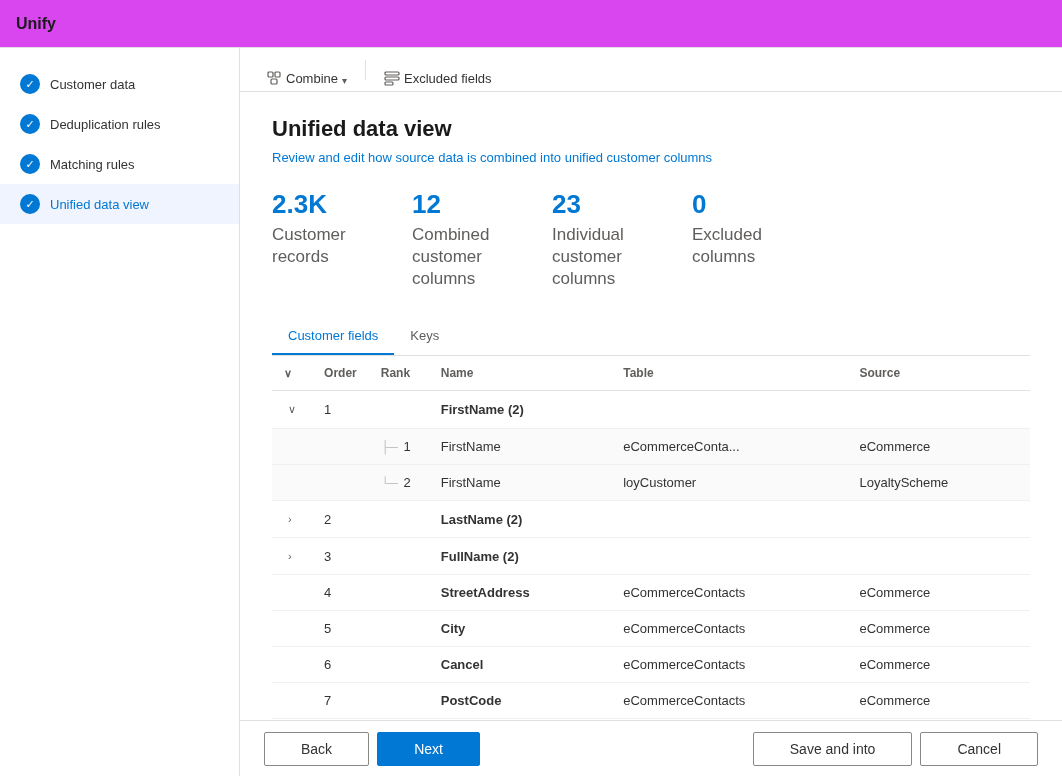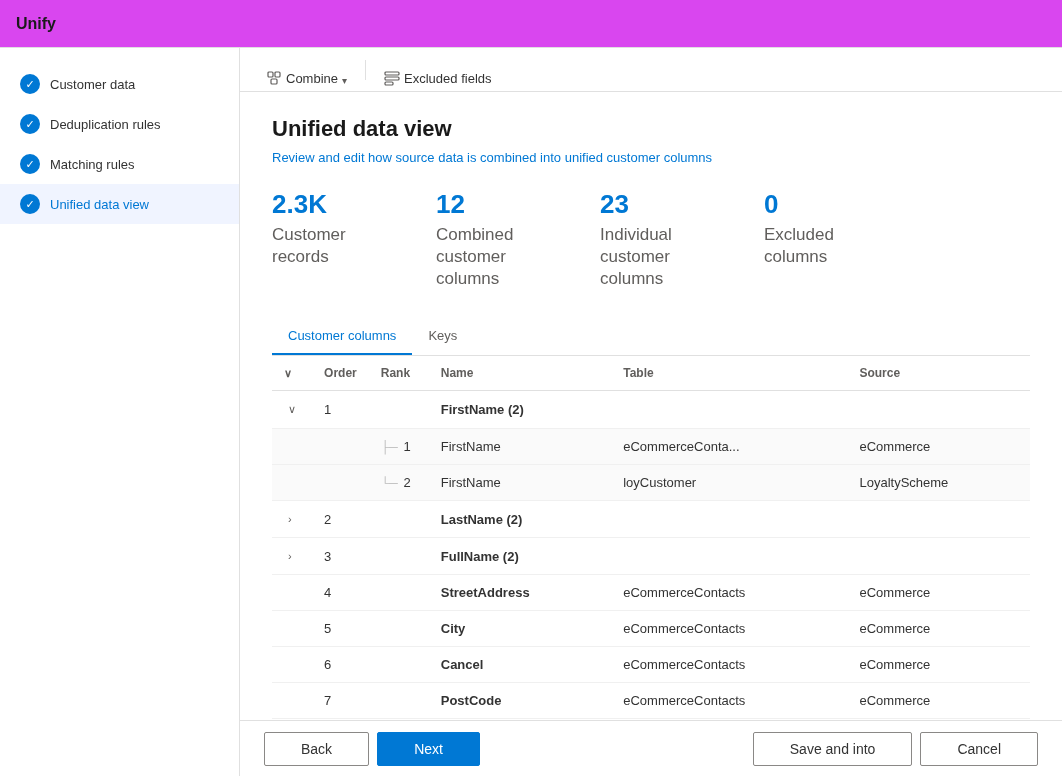--- a/index.html
+++ b/index.html
@@ -34,21 +34,21 @@
 
     
     .page-area { flex: 1; overflow: hidden; display: flex; flex-direction: column; background: #fff; }
     .page-content { flex: 1; overflow-y: auto; padding: 24px 32px; }
 
     
     .page-title { font-size: 22px; font-weight: 600; color: #1a1a1a; margin-bottom: 8px; }
     .page-subtitle { font-size: 13px; color: #0078d4; margin-bottom: 24px; }
 
     
-    .stats-row { display: flex; gap: 64px; margin-bottom: 28px; }
+    .stats-row { display: flex; gap: 40px; margin-bottom: 28px; }
     .stat-item { display: flex; flex-direction: column; align-items: flex-start; }
     .stat-number { font-size: 26px; font-weight: 600; color: #0078d4; line-height: 1.2; }
     .stat-label { font-size: 17px; color: #605e5c; margin-top: 4px; max-width: 100px; line-height: 1.3; }
 
     
     .tabs { display: flex; border-bottom: 1px solid #e0e0e0; margin-bottom: 0; }
     .tab { padding: 10px 16px; font-size: 13px; cursor: pointer; border-bottom: 2px solid transparent; color: #605e5c; }
     .tab.active { color: #0078d4; border-bottom: 2px solid #0078d4; font-weight: 500; }
 
     
@@ -165,21 +165,21 @@
               <span class="stat-label">Individual customer columns</span>
             </div>
             <div class="stat-item">
               <span class="stat-number">0</span>
               <span class="stat-label">Excluded columns</span>
             </div>
           </div>
 
           <div class="tabs">
             <div class="tab active">
-              <span>Customer columns</span>
+              <span>Customer fields</span>
             </div>
             <div class="tab">
               <span>Keys</span>
             </div>
           </div>
 
           <table class="data-table">
             <thead>
               <tr>
                 <th class="col-expand">

